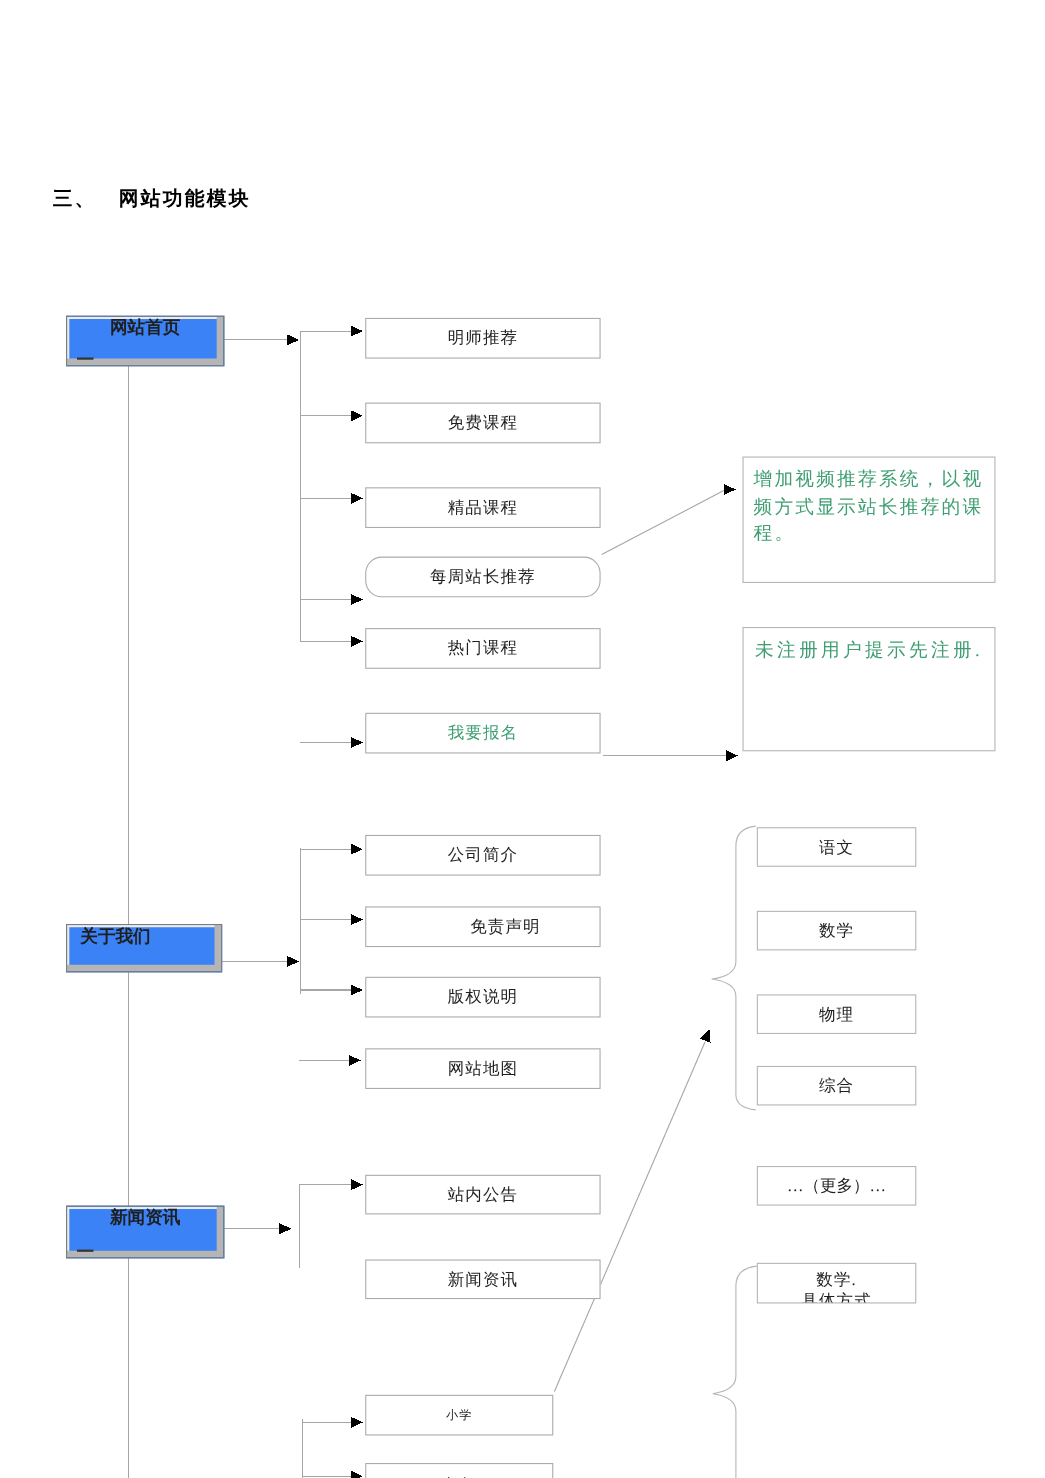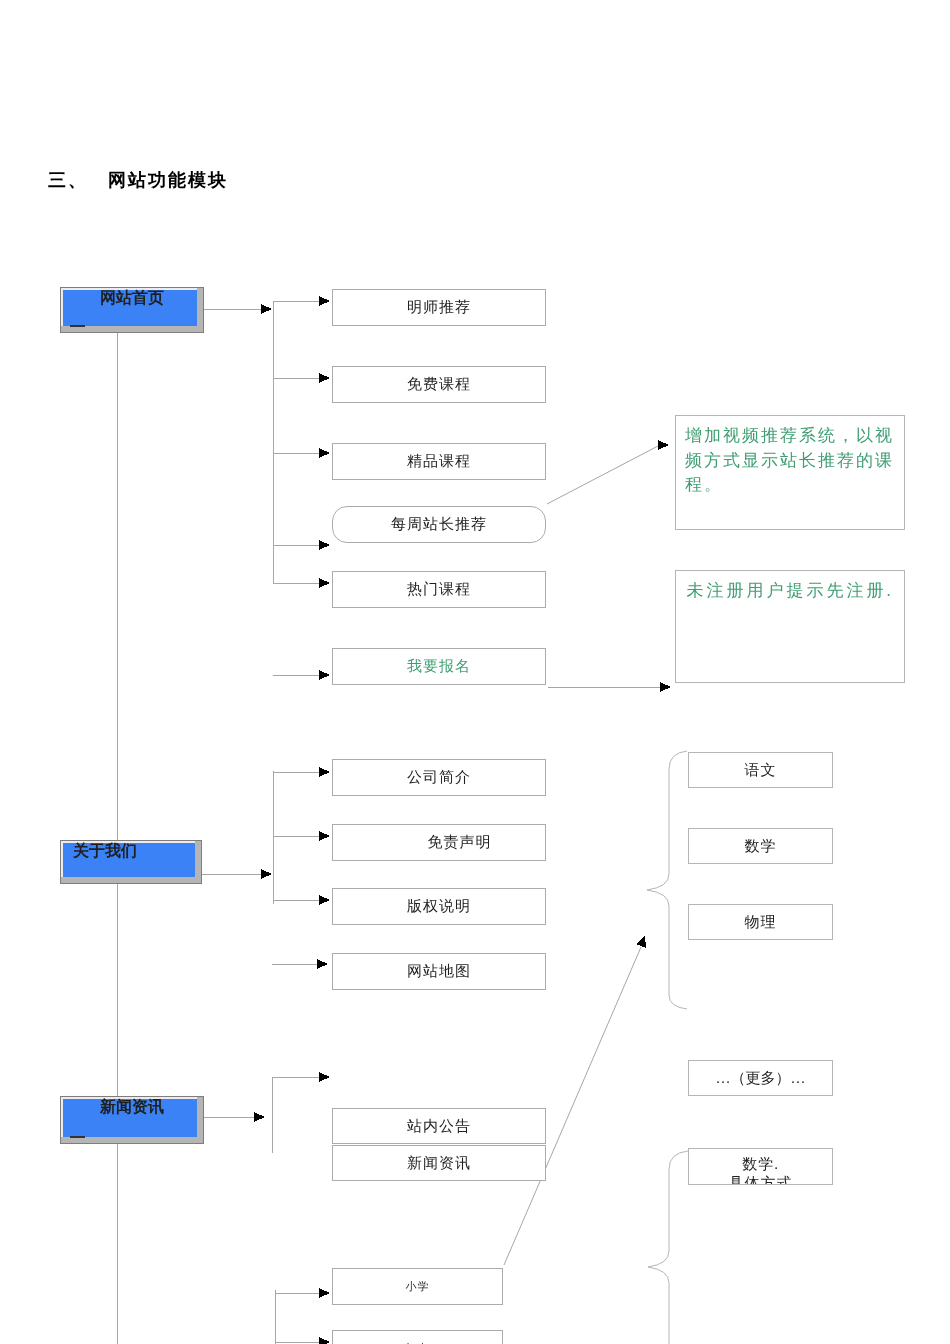--- a/index.html
+++ b/index.html
@@ -129,21 +129,21 @@
   <div class="mbox" style="top:824px;padding-left:41px;">
       <span>免责声明</span>
     </div>
   <div class="mbox" style="top:888px;">
       <span>版权说明</span>
     </div>
   <div class="mbox" style="top:953px;">
       <span>网站地图</span>
     </div>
 
-  <div class="mbox" style="top:1068px;height:36px;margin-top:40px;">
+  <div class="mbox" style="top:1068px;height:36px;">
       <span>站内公告</span>
     </div>
   <div class="mbox" style="top:1145px;height:36px;">
       <span>新闻资讯</span>
     </div>
 
   <div class="gbox" style="top:1268px;">
       <span>小学</span>
     </div>
   <div class="gbox" style="top:1330px;">
@@ -152,20 +152,23 @@
 
   <div class="sbox" style="top:752px;font-family:Liberation Serif, serif;">
       <span>语文</span>
     </div>
   <div class="sbox" style="top:904px;">
       <span>物理</span>
     </div>
   <div class="sbox" style="top:828px;">
       <span>数学</span>
     </div>
+  <div class="sbox" style="top:969px;">
+      <span>综合</span>
+    </div>
   <div class="sbox" style="top:1060px;letter-spacing:0;">
       <span>…（更多）…</span>
     </div>
   <div class="sbox twoline" style="top:1148px;height:37px;">
     <span>数学.</span>
     <span>具体方式</span>
   </div>
 
   <div class="notebox" style="top:415px;height:115px;">
     <span>增加视频推荐系统，以视频方式显示站长推荐的课程。</span>

